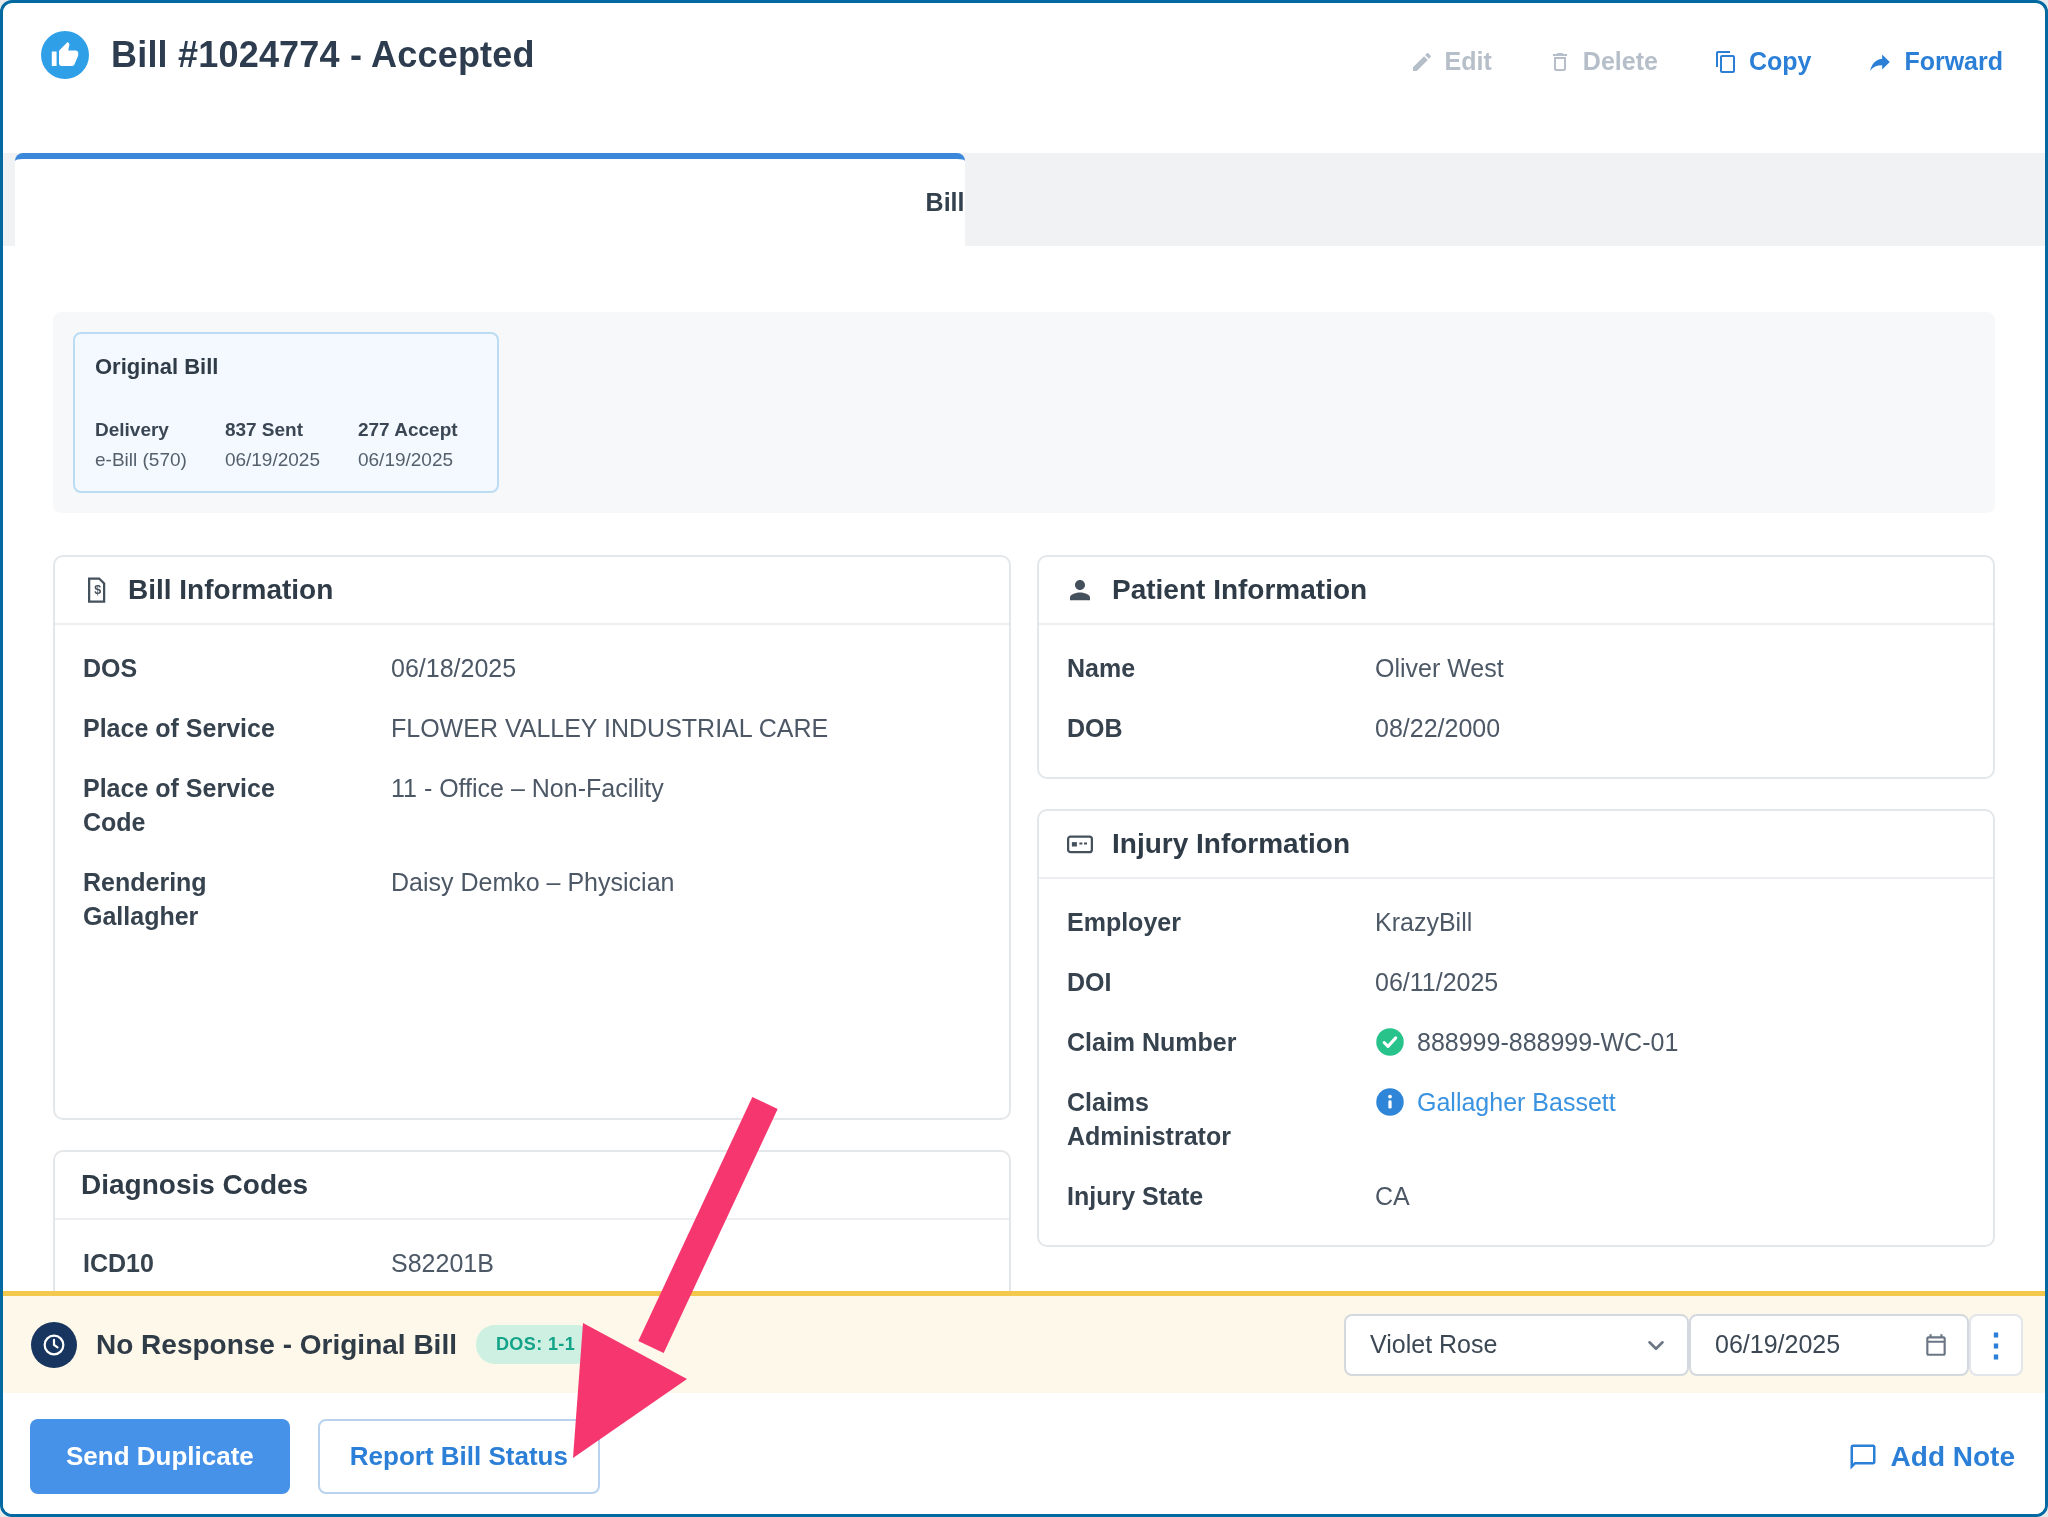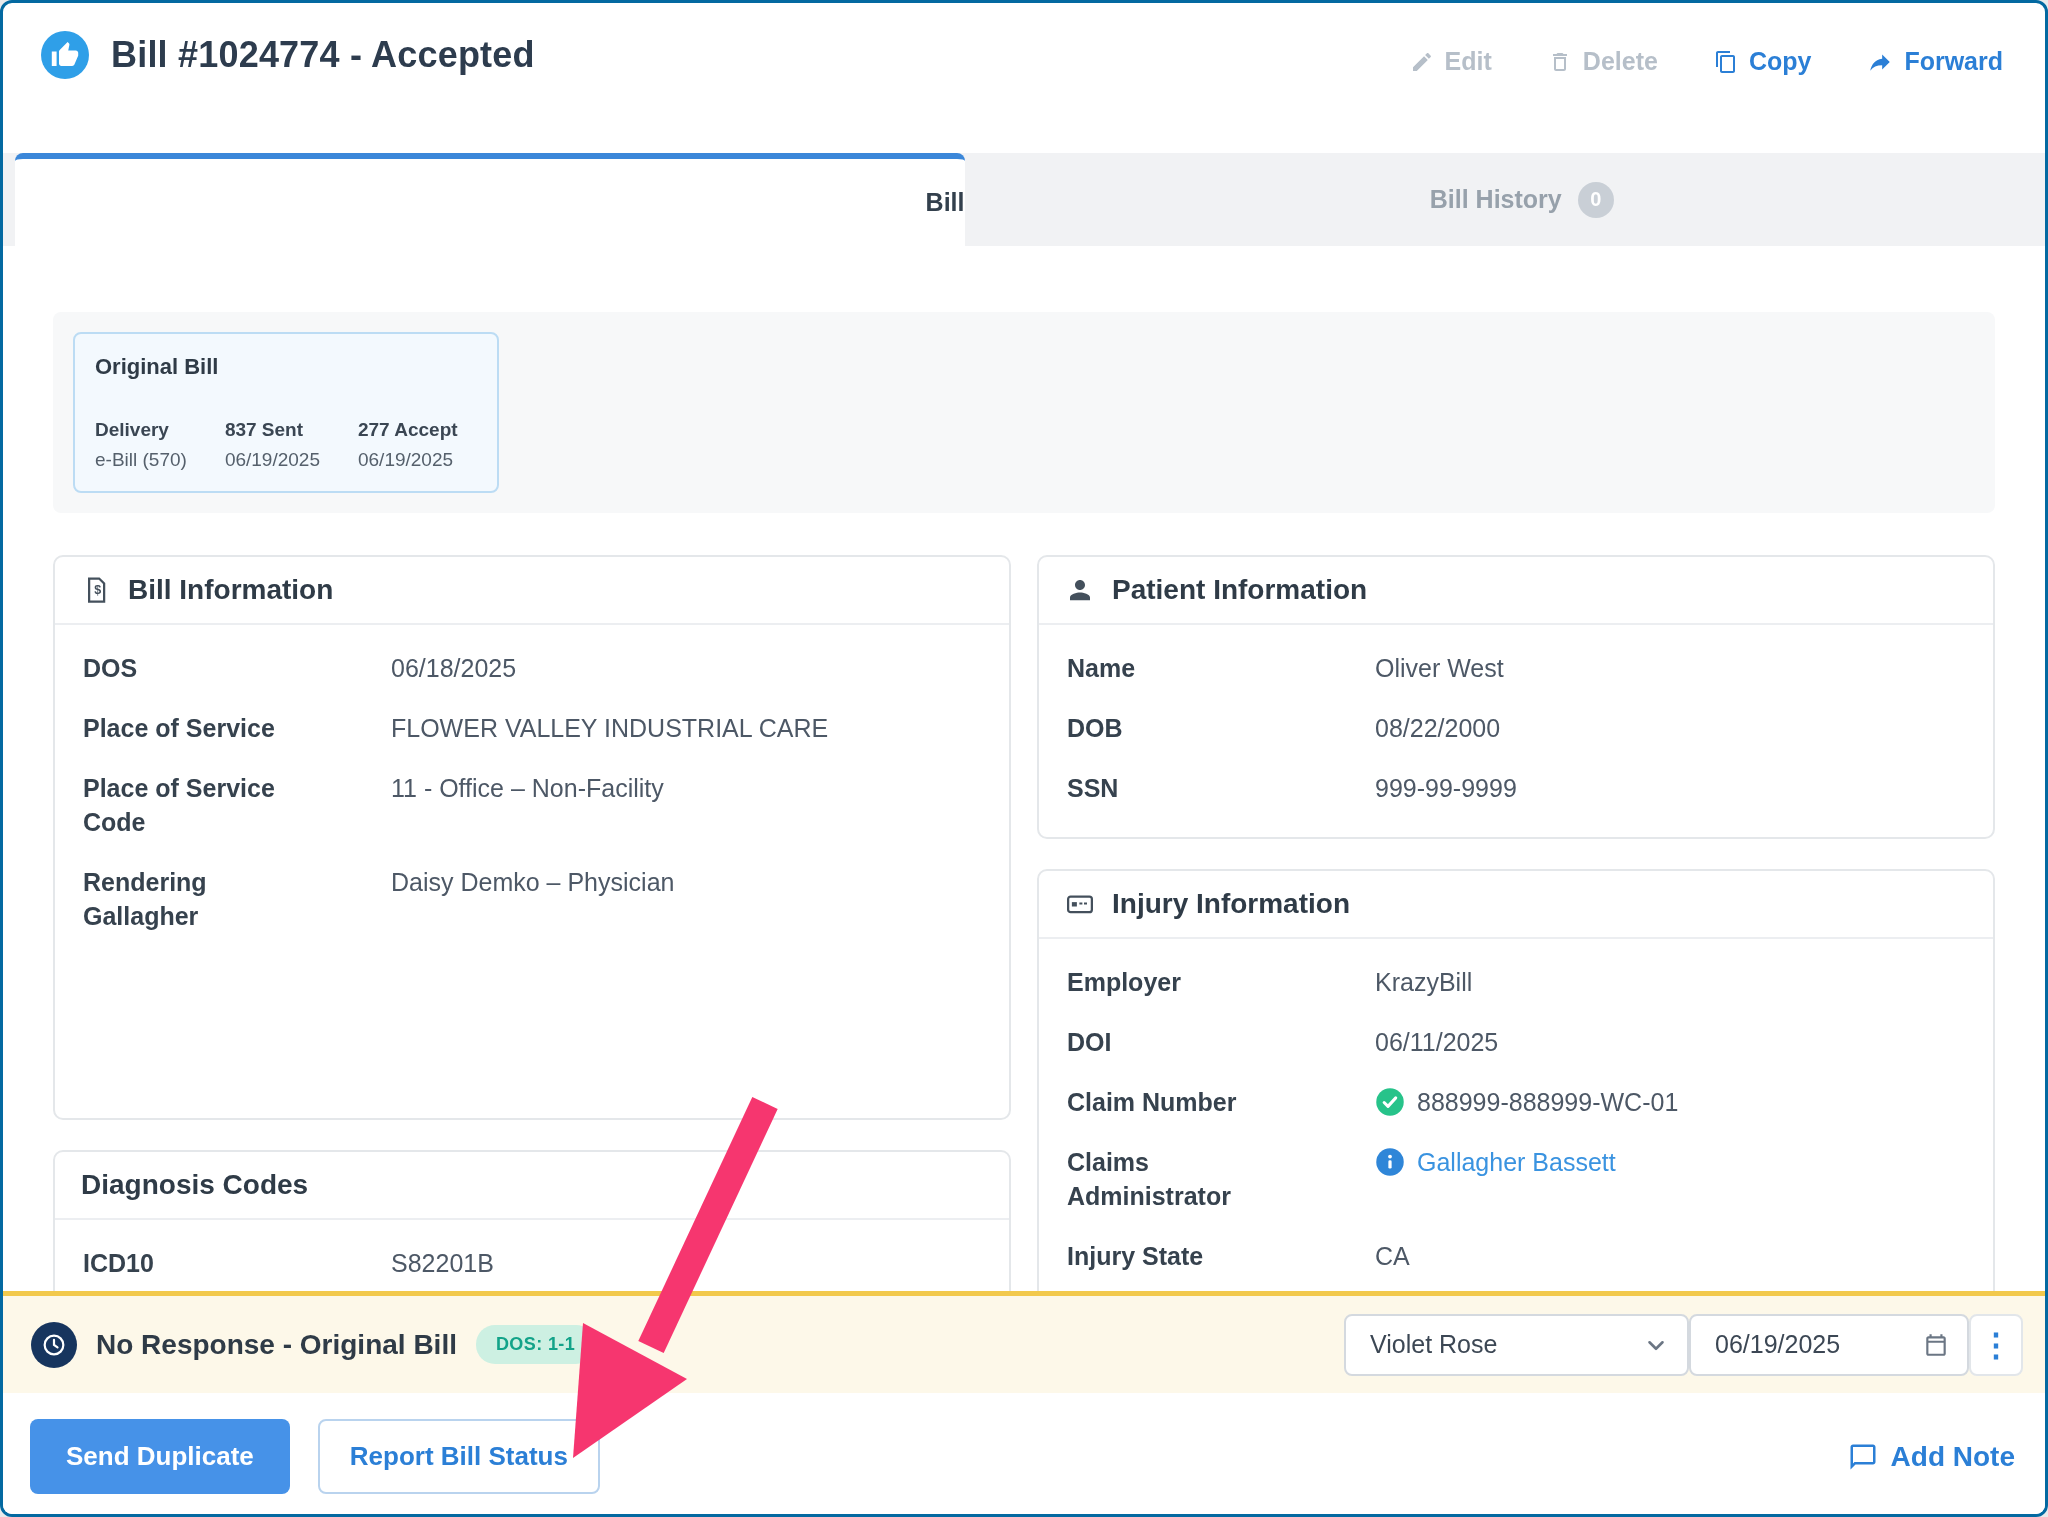--- a/index.html
+++ b/index.html
@@ -123,24 +123,20 @@
         <span>Forward</span>
       </span>
     </div>
   </div>
 
   <div class="tabbar">
     <div class="tab-bill">
       <span>Bill</span>
     </div>
     <div class="tab-gap"></div>
-    <div class="tab-history">
-      <span>Bill History</span>
-      <span class="badge0">0</span>
-    </div>
   </div>
 
   <div class="content">
 
     <div class="original-wrap">
       <div class="original-card">
         <div class="original-title">Original Bill</div>
         <div class="original-stats">
           <div class="stat">
             <div class="stat-lab">Delivery</div>
@@ -228,26 +224,20 @@
             <div class="info-row">
               <div class="info-label">Name</div>
               <div class="info-value">
                   <span>Oliver West</span>
                 </div>
             </div>
             <div class="info-row">
               <div class="info-label">DOB</div>
               <div class="info-value">
                   <span>08/22/2000</span>
-                </div>
-            </div>
-            <div class="info-row">
-              <div class="info-label">SSN</div>
-              <div class="info-value">
-                  <span>999-99-9999</span>
                 </div>
             </div>
           </div>
         </div>
 
         <div class="panel">
           <div class="panel-header">
             <span style="display:inline-flex;">
               <svg width="30" height="30" viewBox="0 0 24 24" fill="none" stroke="#44505c" stroke-width="1.8">
                 <rect x="2.5" y="6" width="19" height="12.5" rx="2"></rect>

